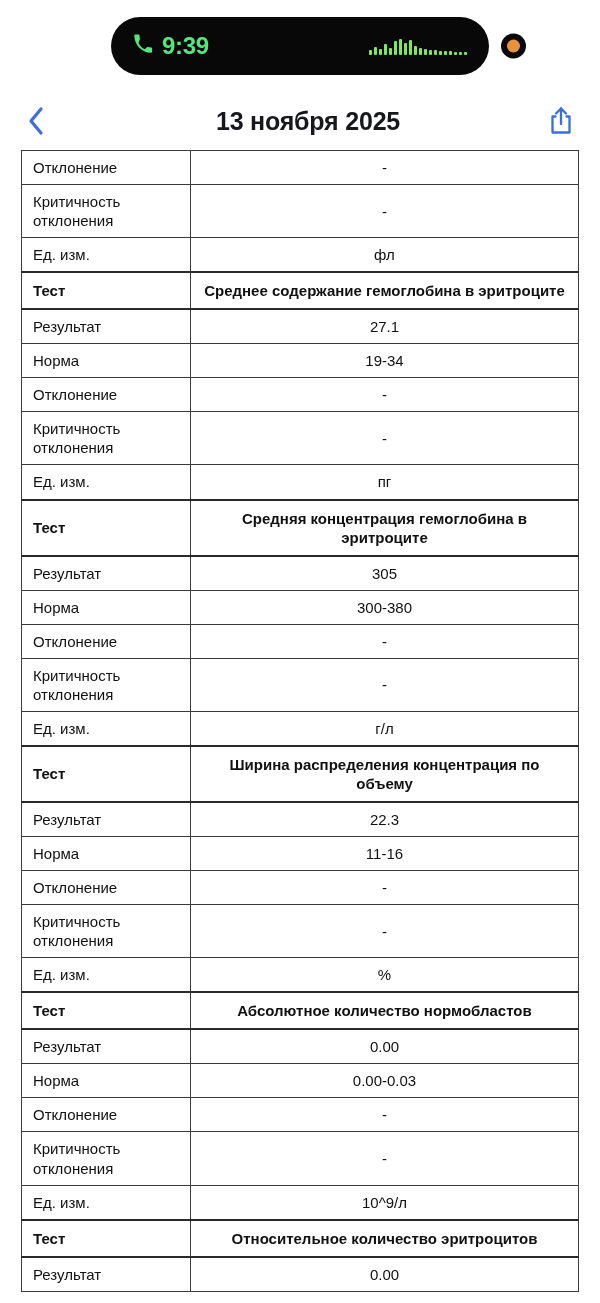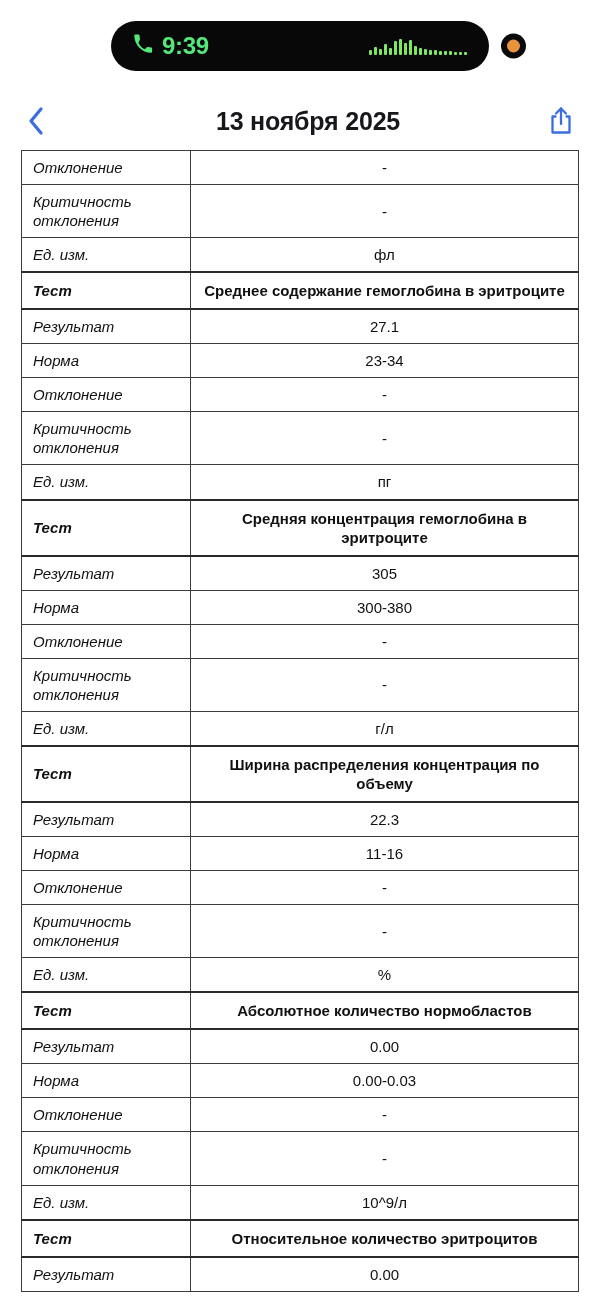--- a/index.html
+++ b/index.html
@@ -14,21 +14,21 @@
   
   .statusbar {
     position: relative;
     height: 92px;
     display: flex;
     align-items: center;
     justify-content: center;
   }
   .island {
     width: 378px;
-    height: 50px;
+    height: 58px;
     background: #080808;
     border-radius: 29px;
     display: flex;
     align-items: center;
     padding: 0 22px;
     position: relative;
   }
   .island-left {
     display: flex;
     align-items: center;
@@ -103,21 +103,20 @@
     border: 1px solid #3c3c3c;
     font-size: 15px;
     color: #111111;
     vertical-align: middle;
   }
   td.label {
     width: 169px;
     padding: 7px 11px;
     text-align: left;
     line-height: 1.27;
-    font-style: italic;
   }
   td.value {
     padding: 7px 10px;
     text-align: center;
     line-height: 1.27;
   }
   tr.row-test td {
     font-weight: bold;
     border-top: 2px solid #2a2a2a;
     border-bottom: 2px solid #2a2a2a;
@@ -201,21 +200,21 @@
         <tr class="row-test h1">
           <td class="label">Тест</td>
           <td class="value">Среднее содержание гемоглобина в эритроците</td>
         </tr>
         <tr class="h1">
           <td class="label">Результат</td>
           <td class="value">27.1</td>
         </tr>
         <tr class="h1">
           <td class="label">Норма</td>
-          <td class="value">23-34</td>
+          <td class="value">19-34</td>
         </tr>
         <tr class="h1">
           <td class="label">Отклонение</td>
           <td class="value">-</td>
         </tr>
         <tr class="h2">
           <td class="label">Критичность отклонения</td>
           <td class="value">-</td>
         </tr>
         <tr class="h1">

